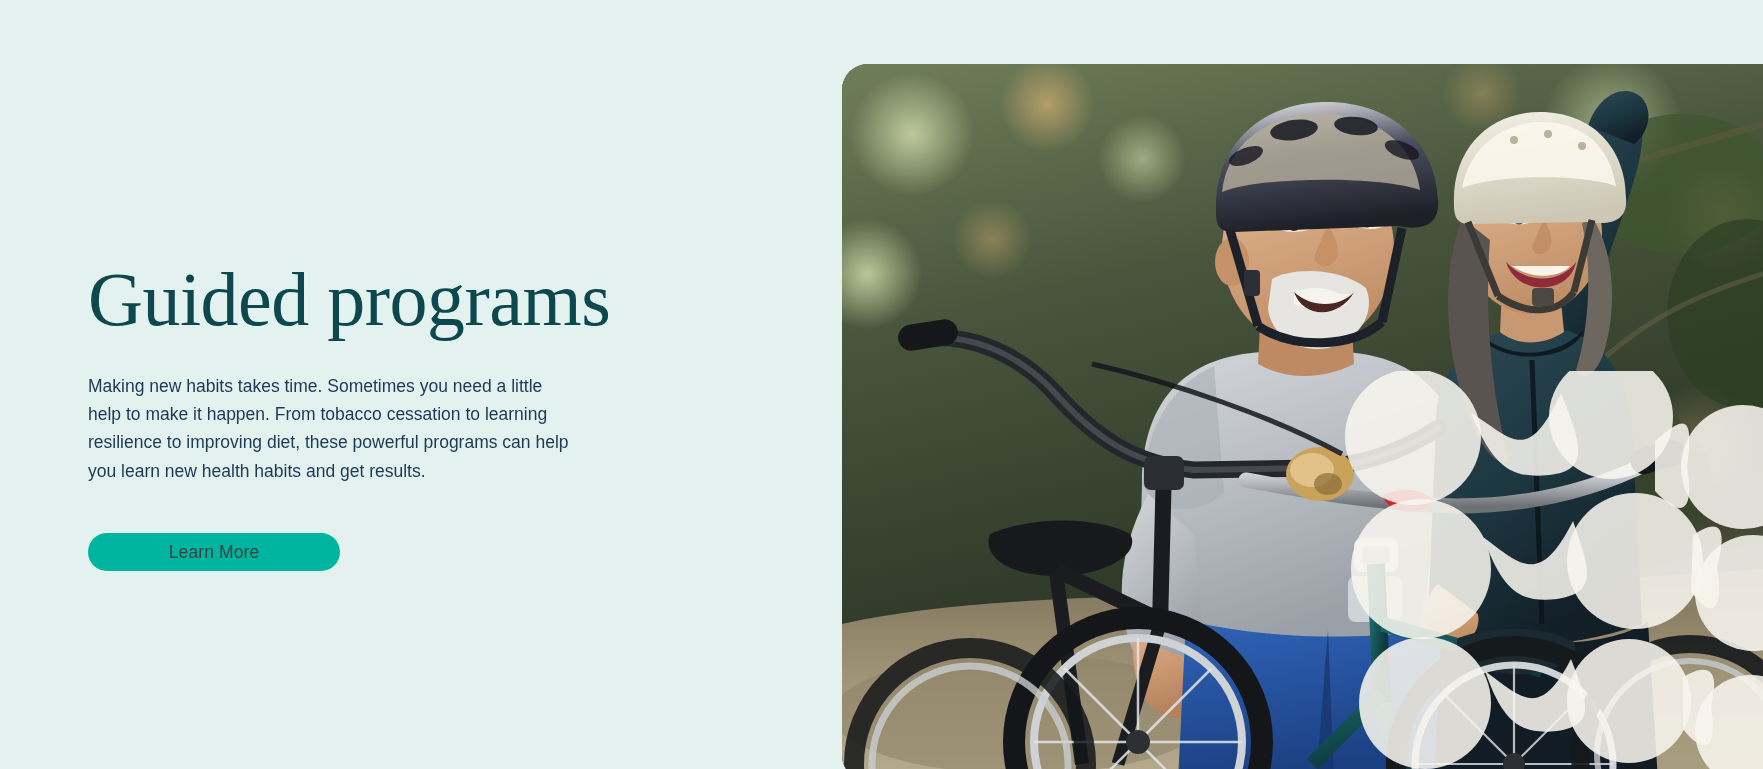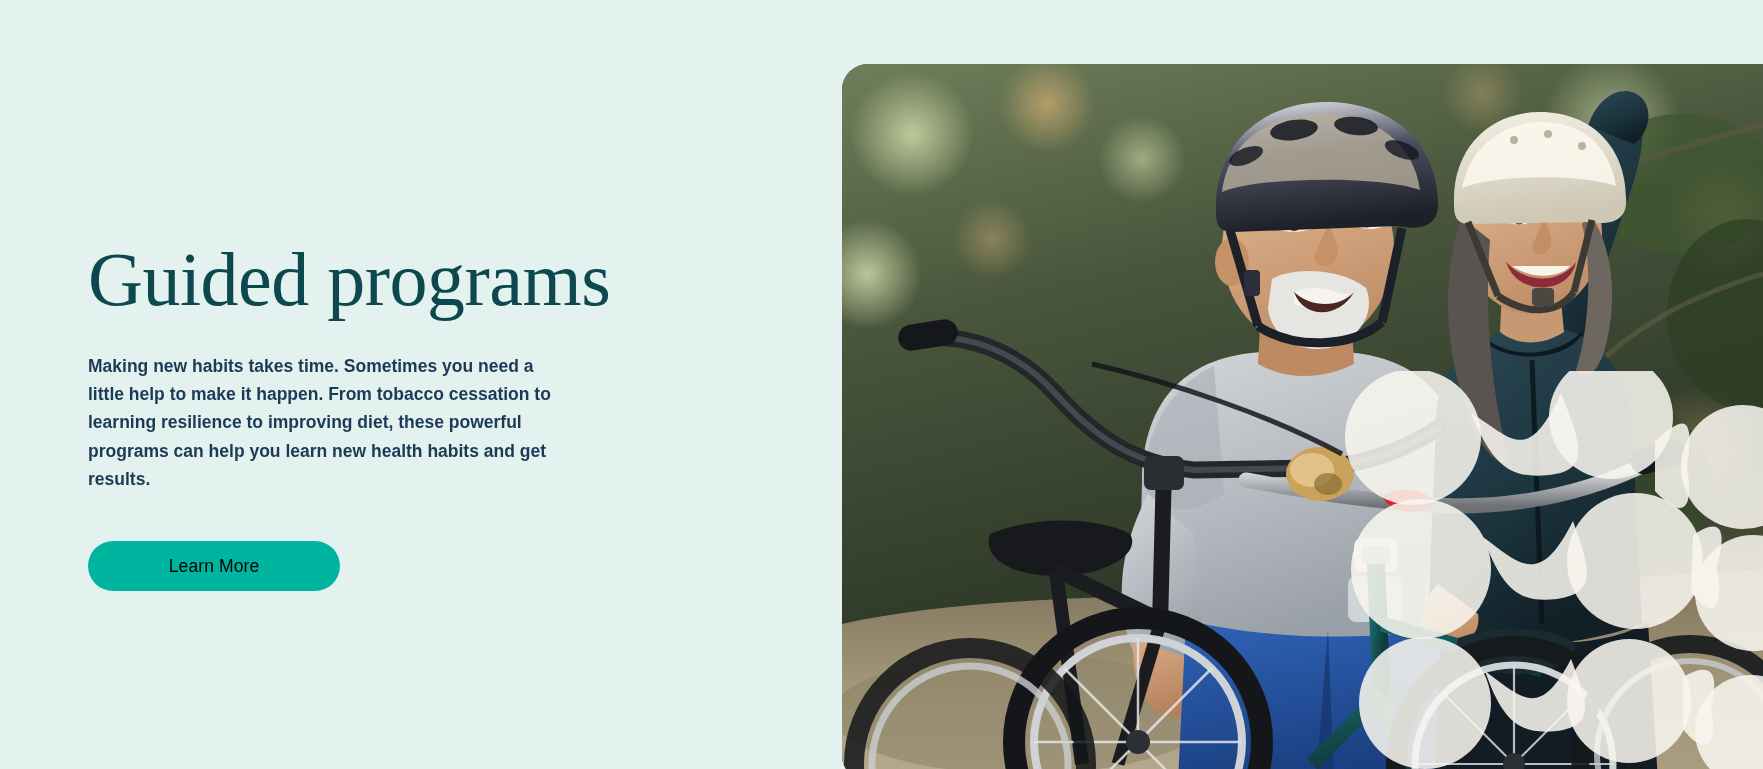--- a/index.html
+++ b/index.html
@@ -47,35 +47,35 @@
     color: #0c484e;
     margin: 0 0 32px 0;
     letter-spacing: -0.5px;
     white-space: nowrap;
   }
 
   .hero-body {
     font-family: "Liberation Sans", sans-serif;
     font-size: 17.5px;
     line-height: 1.62;
-    font-weight: 700;
+    font-weight: 400;
     color: #1c3a56;
     margin: 0 0 48px 0;
     max-width: 482px;
   }
 
   .hero-cta {
     display: inline-flex;
     align-items: center;
     justify-content: center;
     min-width: 252px;
-    height: 50px;
+    height: 38px;
     padding: 0 28px;
     background: #00b5a0;
-    color: #000000;
+    color: #404040;
     border: none;
     border-radius: 999px;
     font-family: "Liberation Sans", sans-serif;
     font-size: 17.5px;
     font-weight: 400;
     letter-spacing: 0.1px;
     cursor: pointer;
     box-sizing: border-box;
   }
 

